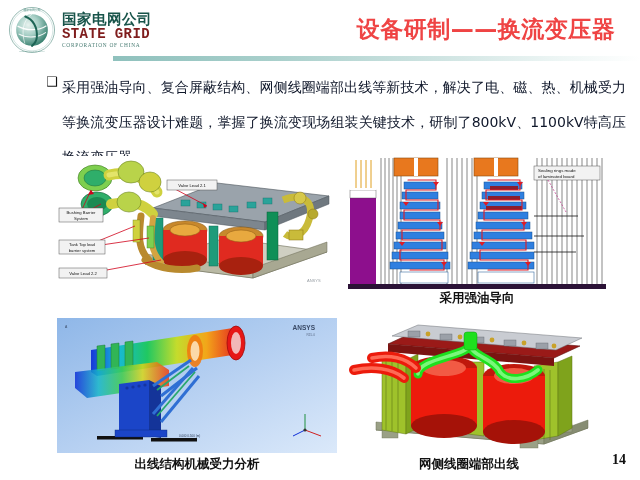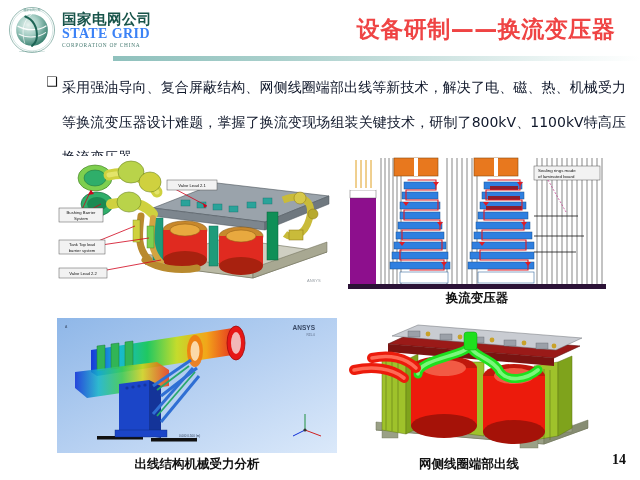--- a/index.html
+++ b/index.html
@@ -20,22 +20,22 @@
     position: absolute; left: 8px; top: 6px;
     display: flex; align-items: center; gap: 6px;
   }
   .logo-mark { width: 48px; height: 48px; flex: none; }
   .logo-text { display: flex; flex-direction: column; justify-content: center; line-height: 1; }
   .logo-cn {
     font-size: 14.5px; font-weight: bold; color: #18544a;
     letter-spacing: .5px; font-family: "DejaVu Sans", sans-serif;
   }
   .logo-en {
-    font-size: 14px; font-weight: bold; color: #3b82f6;
-    font-family: Liberation Serif, serif; letter-spacing: .4px; margin-top: 1px;
+    font-size: 14px; font-weight: bold; color: #7f1d1d;
+    font-family: Liberation Mono, monospace; letter-spacing: .4px; margin-top: 1px;
   }
   .logo-sub {
     font-size: 5.4px; color: #4a7d74; letter-spacing: .7px;
     font-family: "Liberation Serif", serif; margin-top: 2px;
   }
 
   .slide-title {
     position: absolute; left: 340px; top: 14px;
     width: 292px; text-align: center;
     font-family: "DejaVu Sans", sans-serif;
@@ -344,21 +344,21 @@
 
       <g font-family="Liberation Sans, sans-serif" font-size="4.4" fill="#111">
         <rect x="186" y="10" width="66" height="14" fill="#f2f2f2" stroke="#555" stroke-width=".5"></rect>
         <text x="190" y="16">Sealing rings made</text>
         <text x="190" y="22">of laminated board</text>
       </g>
       <path d="M200,24 L218,56" stroke="#c0308a" stroke-width=".7" fill="none" stroke-dasharray="2,1.5"></path>
       <rect x="0" y="128" width="258" height="5" fill="#2b1236"></rect>
     </svg>
   </div>
-  <div class="fig-caption" id="cap-tr">换流变压器</div>
+  <div class="fig-caption" id="cap-tr">采用强油导向</div>
 
   <div class="figure" id="fig-bl">
     <svg class="fig-img" viewBox="0 0 280 135" preserveAspectRatio="none">
       <defs>
         <linearGradient id="bgfea" x1="0" y1="0" x2="1" y2="1">
           <stop offset="0%" stop-color="#8fb7e8"></stop>
             <stop offset="55%" stop-color="#b9d2f2"></stop>
           <stop offset="100%" stop-color="#dbe9fa"></stop>
         </linearGradient>
         <linearGradient id="rainbow" x1="0" y1="0" x2="1" y2="0">

